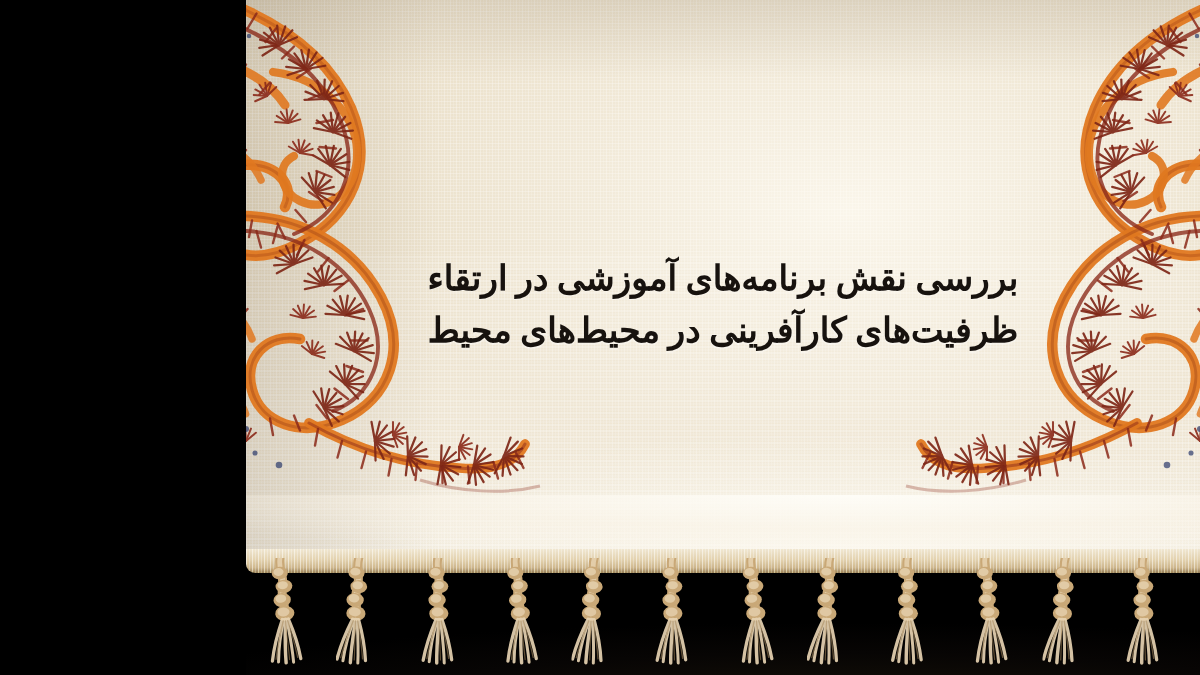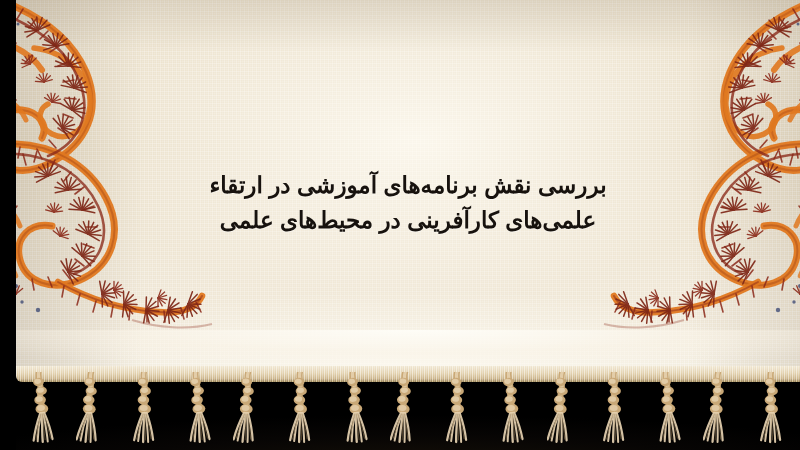--- a/index.html
+++ b/index.html
@@ -1,22 +1,22 @@
 <!DOCTYPE html>
 <html lang="fa" dir="rtl"><head>
 <meta charset="utf-8">
 <title>Persian Embroidered Title Card</title>
 <style>
   html,body{margin:0;padding:0;background:#000;}
   #stage{
     position:relative;
-    width:784px;height:450px;
+    width:636px;height:450px;
     overflow:hidden;
     background:#0a0706;
-    font-family:Liberation Sans, sans-serif;
+    font-family:Liberation Serif, serif;
   }
 
   
   .fabric{
     position:absolute;left:0;top:0;width:800px;height:372px;
     background-color:#e3d8c2;
     background-image:
       radial-gradient(ellipse 680px 330px at 50% 38%, rgba(255,252,244,.85) 0%, rgba(244,236,220,.45) 48%, rgba(208,194,170,0) 100%),
       repeating-linear-gradient(90deg, rgba(255,255,255,.42) 0px, rgba(255,255,255,.42) 1px, rgba(150,134,108,.16) 1px, rgba(150,134,108,.16) 2px, rgba(255,255,255,.20) 2px, rgba(255,255,255,.20) 3px, rgba(168,152,124,.10) 3px, rgba(168,152,124,.10) 4px),
       repeating-linear-gradient(0deg, rgba(255,255,255,.38) 0px, rgba(255,255,255,.38) 1px, rgba(146,130,104,.18) 1px, rgba(146,130,104,.18) 2px, rgba(255,255,255,.18) 2px, rgba(255,255,255,.18) 3px, rgba(160,144,118,.09) 3px, rgba(160,144,118,.09) 4px),
@@ -369,21 +369,21 @@
                  M-4 256 q10 6 18 2 M-2 292 q12 6 22 2"></path>
       </g>
       <g opacity=".30" fill="none" stroke="#8b2a1a" stroke-width="2">
         <path d="M150 326 C 176 334, 206 336, 230 330"></path>
       </g>
     </svg>
   </div>
 
   <div class="title-block">
     <div class="title-line">بررسی نقش برنامه‌های آموزشی در ارتقاء</div>
-    <div class="title-line">علمی‌های کارآفرینی در محیط‌های علمی</div>
+    <div class="title-line">ظرفیت‌های کارآفرینی در محیط‌های محیط</div>
   </div>
 
   <div class="fringe-zone">
     <div class="fringe-rail"></div>
     <div id="tassels">
         <div class="tassel" style="left: 8px;">
           <svg viewBox="0 0 30 72" xmlns="http://www.w3.org/2000/svg">
             <g transform="rotate(-5 15 4)">
               <path d="M15 0 C 13 8, 17 12, 15 20 C 13 27, 16 31, 15 36" fill="none" stroke="#c9a877" stroke-width="6" stroke-linecap="round"></path>
               <path d="M15 0 C 13 8, 17 12, 15 20 C 13 27, 16 31, 15 36" fill="none" stroke="#e7d3b2" stroke-width="3.2" stroke-linecap="round" opacity=".85"></path>

